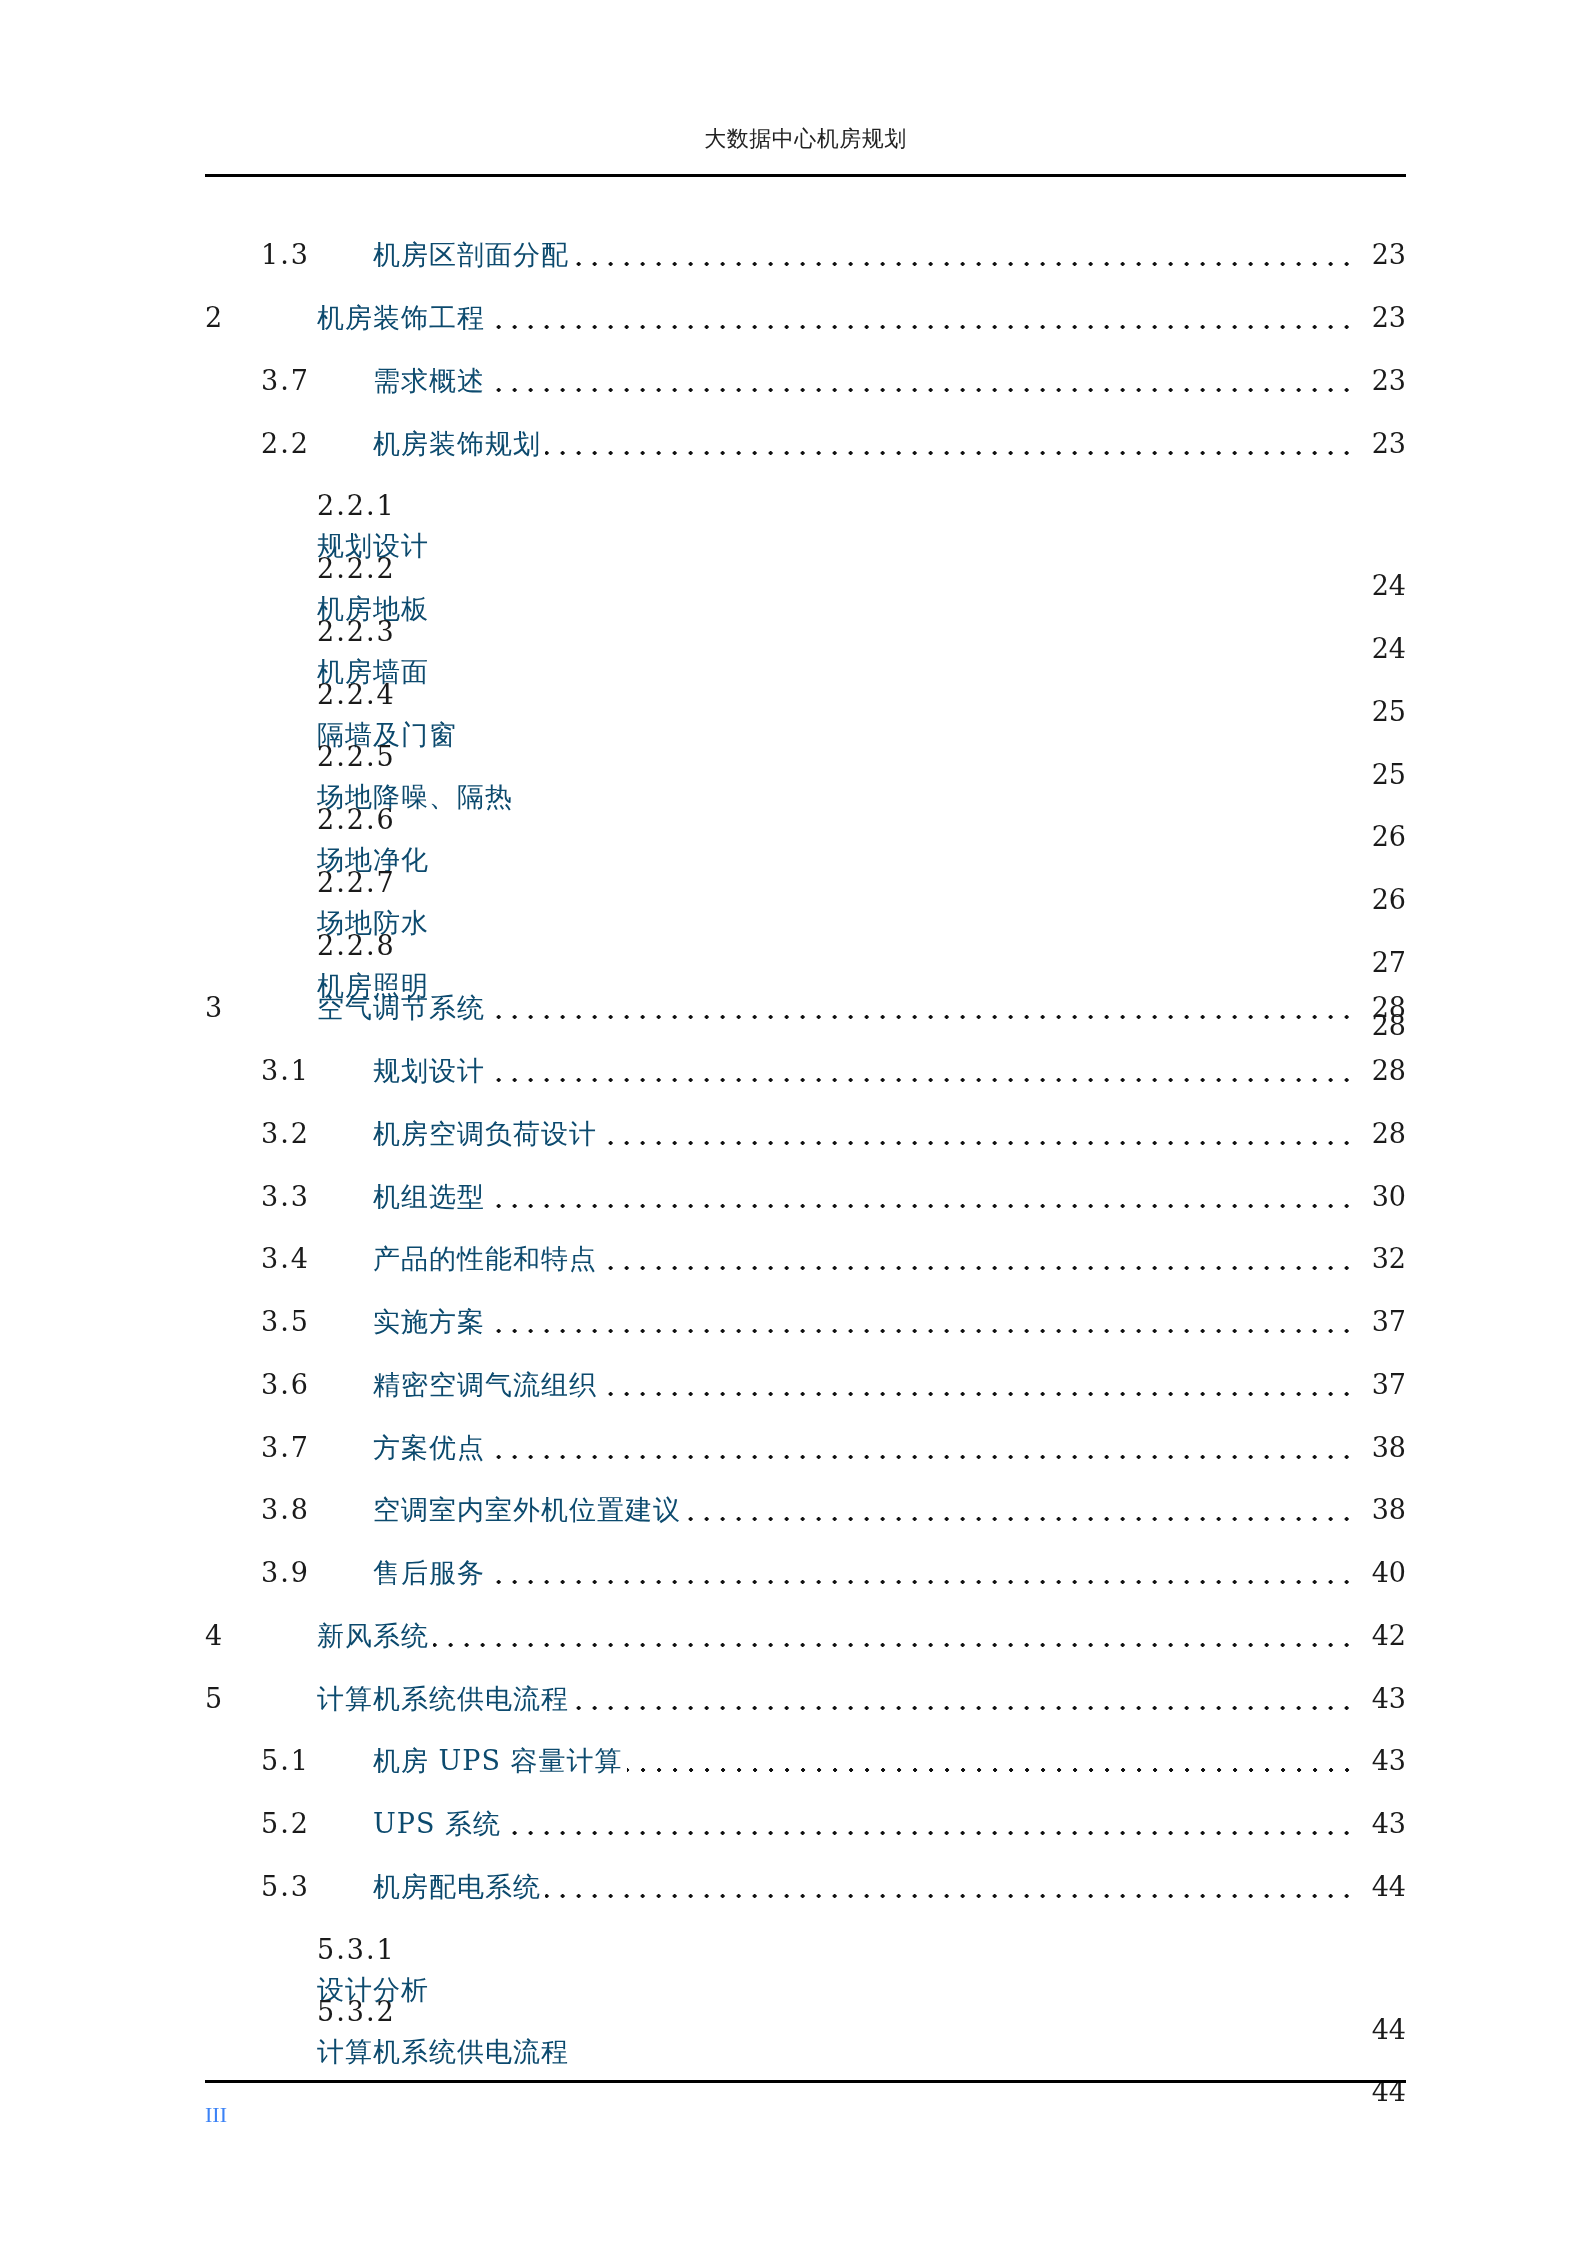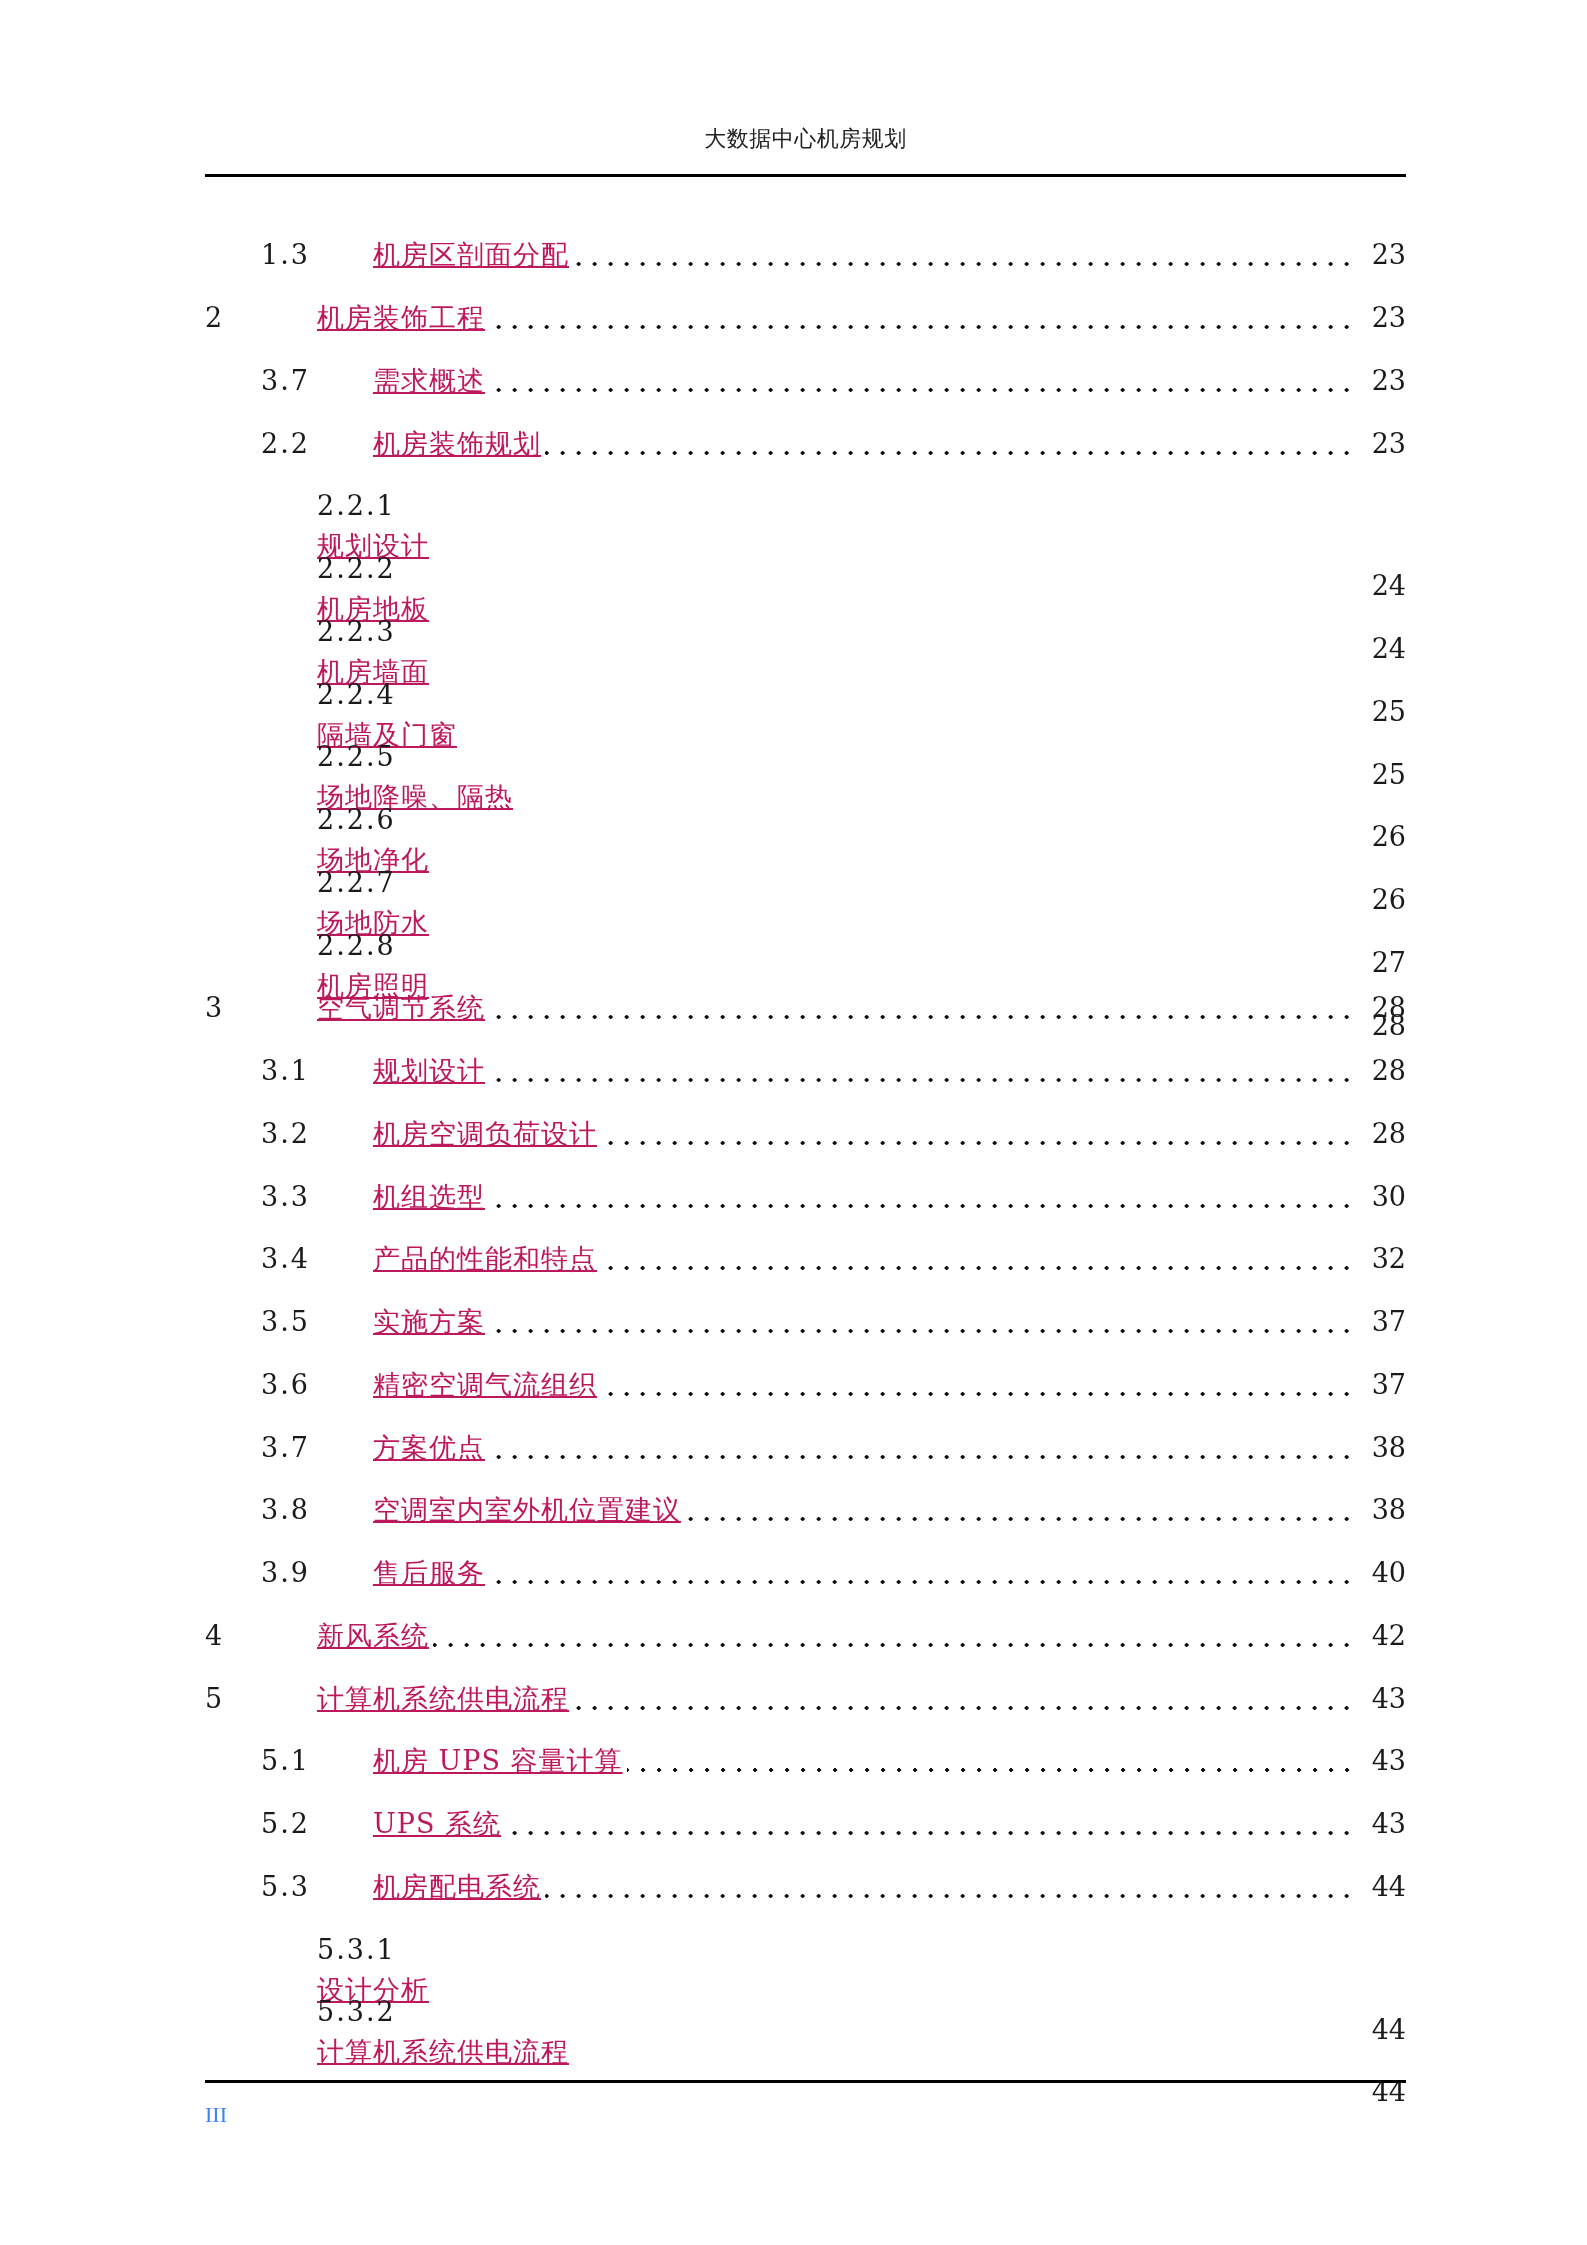--- a/index.html
+++ b/index.html
@@ -61,22 +61,21 @@
       flex: 0 0 auto;
       white-space: nowrap;
       font-family: "DejaVu Serif", "Liberation Serif", serif;
       letter-spacing: 2px;
       color: #1a1a1a;
     }
     .toc-title {
       flex: 0 0 auto;
       white-space: nowrap;
       letter-spacing: 1px;
-      color: #be185d;
-      text-decoration: underline;
+      color: #0c4a6e;
     }
     .toc-leader {
       flex: 1 1 auto;
       overflow: hidden;
       white-space: nowrap;
       margin: 0 6px 0 4px;
       height: 40px;
       position: relative;
     }
     .toc-leader::before {

